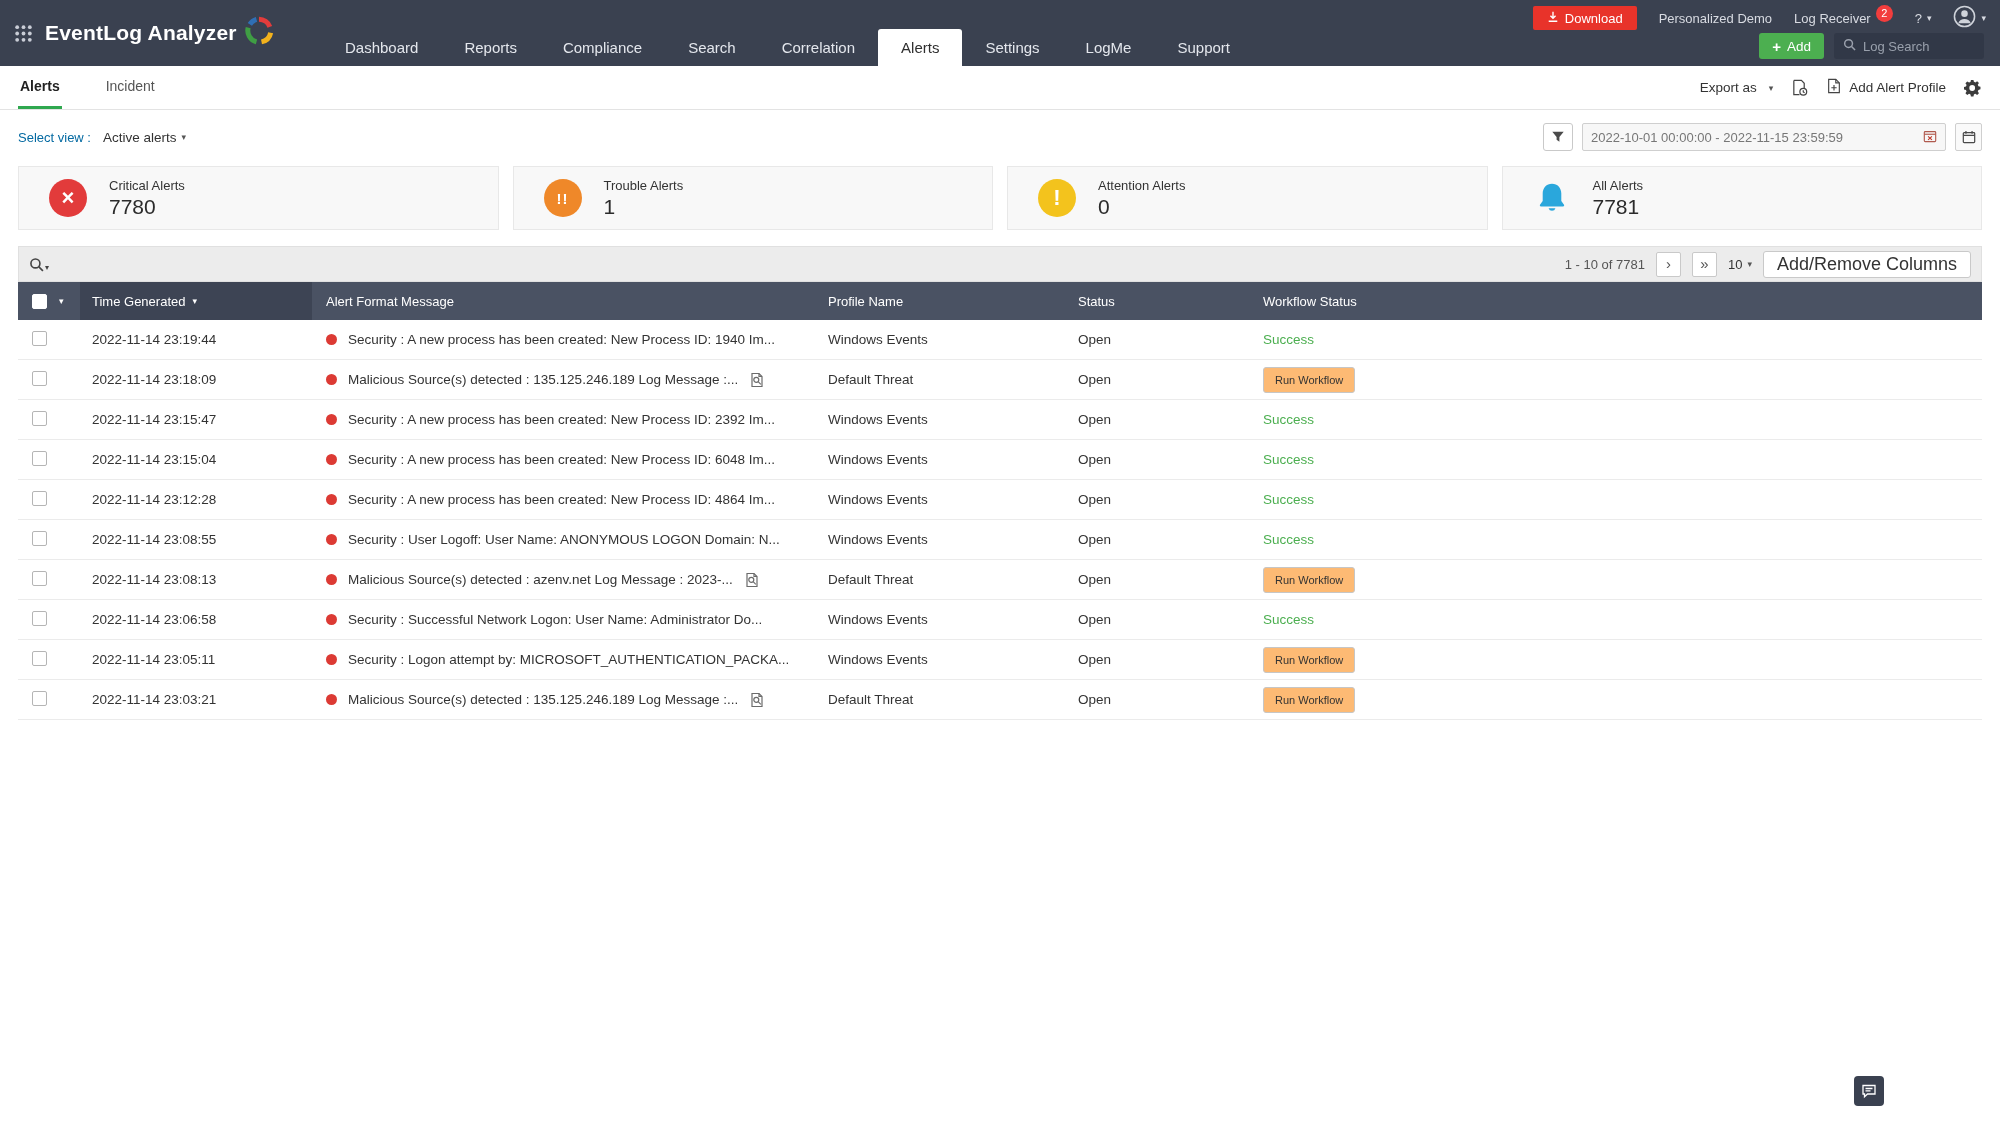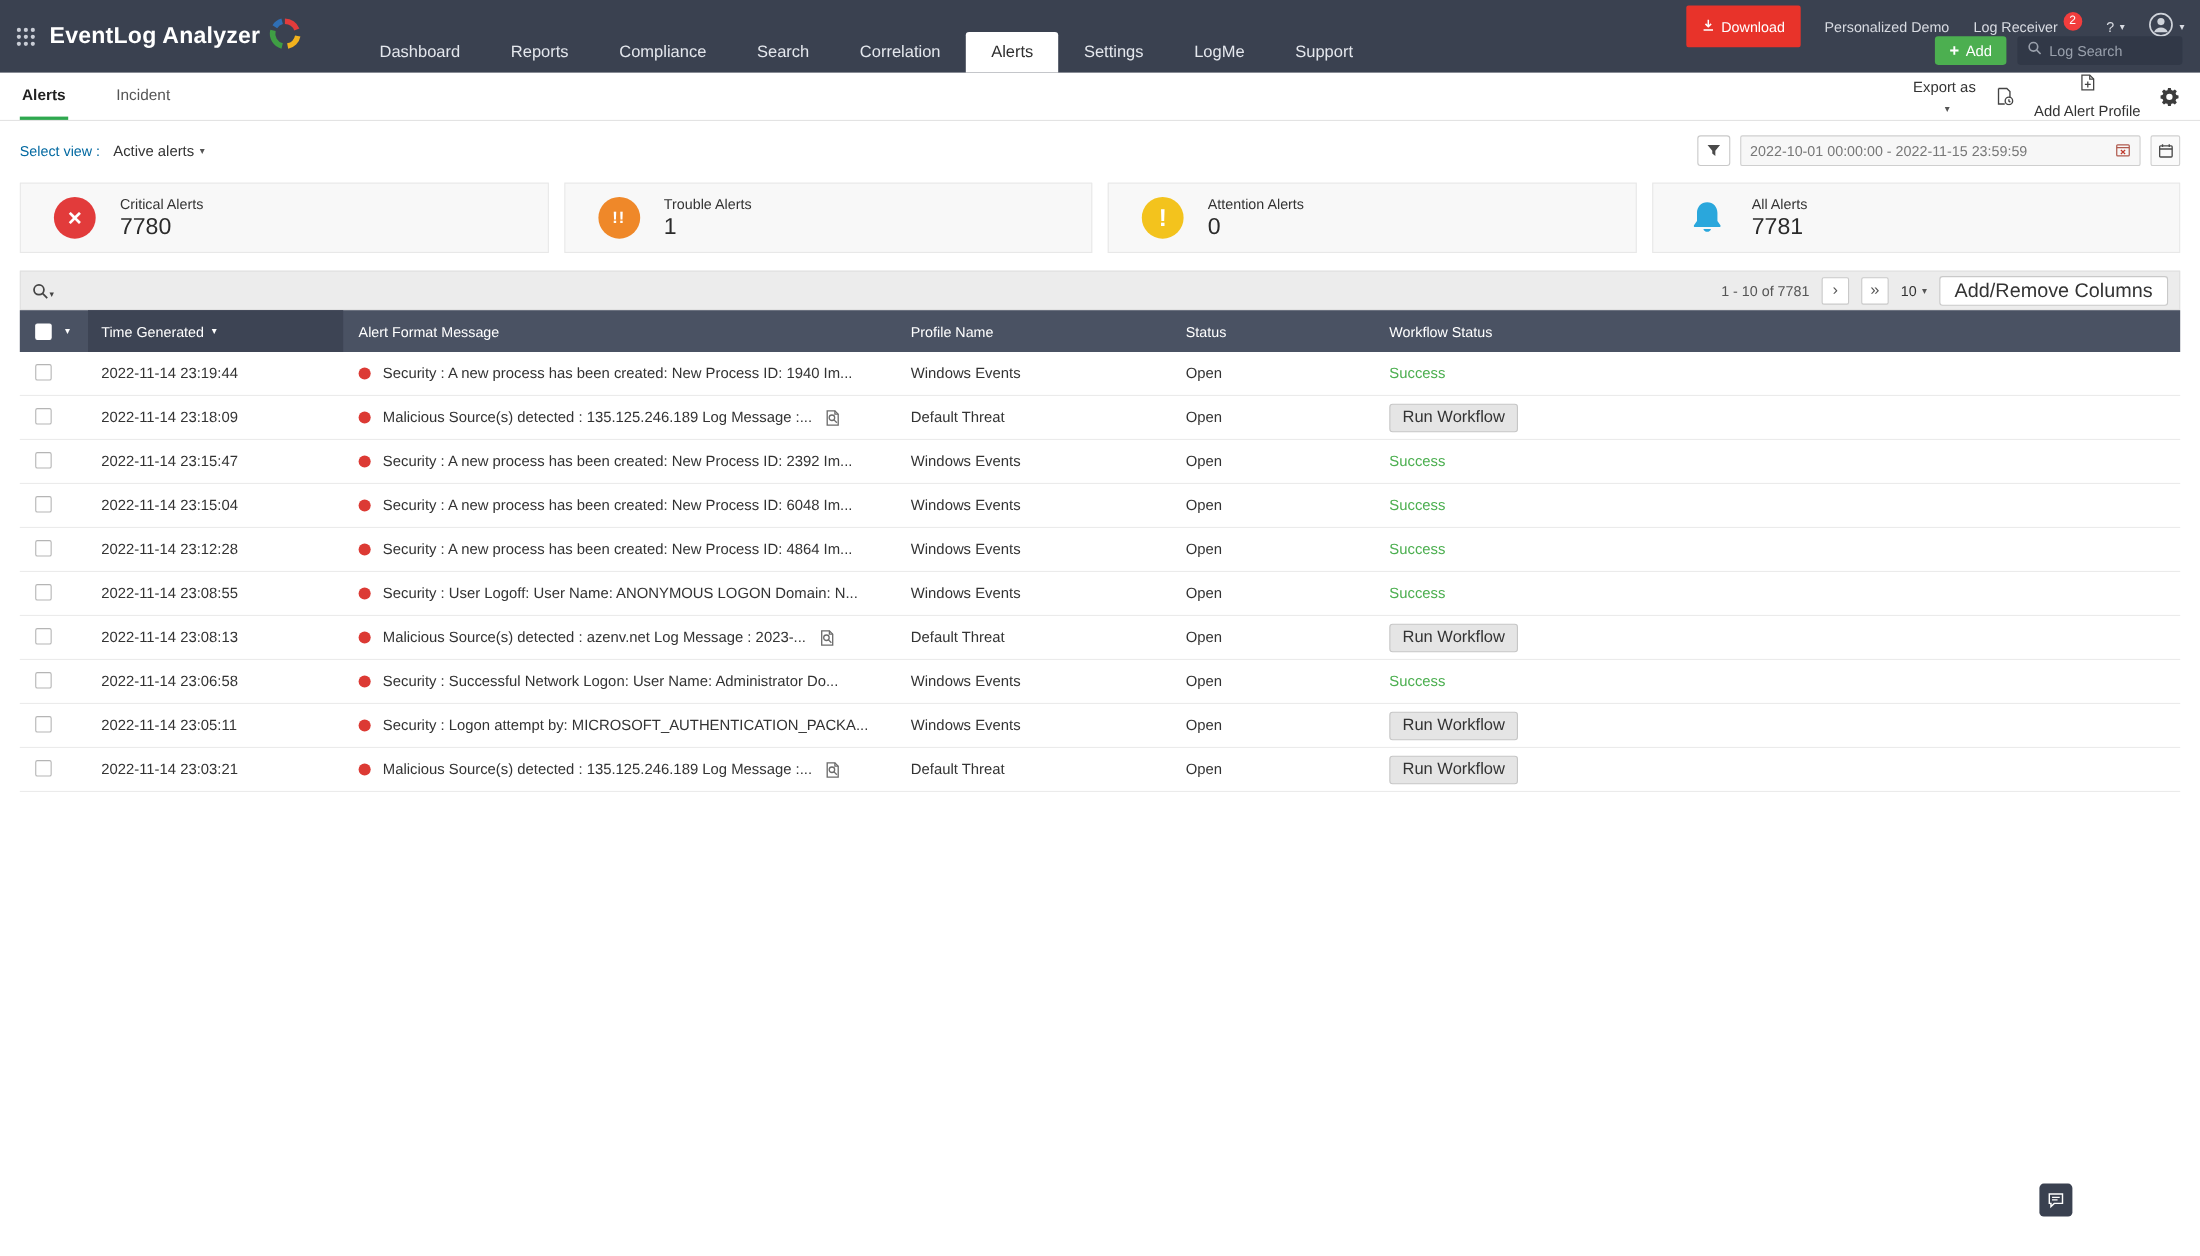--- a/index.html
+++ b/index.html
@@ -9,37 +9,37 @@
   
   .header { height:66px; background:#3a4150; position:relative; display:flex; align-items:center; }
   .apps { margin:0 12px 0 14px; display:flex; align-items:center; cursor:pointer; }
   .logo { display:flex; align-items:center; gap:7px; }
   .logo-text { color:#fff; font-size:21px; font-weight:700; letter-spacing:.2px; }
   .nav { position:absolute; left:322px; bottom:0; display:flex; height:37px; }
   .nav-item { color:#e4e7ed; font-size:15px; padding:0 23px; display:flex; align-items:center; cursor:pointer; white-space:nowrap; }
   .nav-item.active { background:#fff; color:#2f2f2f; border-radius:3px 3px 0 0; }
   .topbar { position:absolute; top:5px; right:14px; display:flex; align-items:center; gap:22px; color:#d8dbe2; font-size:13px; }
   .toplink { display:flex; align-items:center; cursor:pointer; }
-  .dl-btn { background:#e8332a; color:#fff; border:none; font-size:13px; height:38px; padding:4px 14px; border-radius:2px; display:flex; gap:6px; align-items:center; cursor:pointer; font-family:inherit; }
+  .dl-btn { background:#e8332a; color:#fff; border:none; font-size:13px; height:24px; padding:4px 14px; border-radius:2px; display:flex; gap:6px; align-items:center; cursor:pointer; font-family:inherit; }
   .badge { background:#f23d3d; color:#fff; font-size:11px; min-width:17px; height:17px; border-radius:9px; display:inline-flex; align-items:center; justify-content:center; margin-left:5px; padding:0 4px; position:relative; top:-5px; }
   .caret { font-size:9px; margin-left:5px; }
   .caret.dark { color:#555; }
   .hdr-actions { position:absolute; right:16px; bottom:7px; display:flex; gap:10px; align-items:center; }
   .add-btn { background:#4caf50; color:#fff; height:26px; padding:0 13px; border:none; border-radius:3px; font-size:13.5px; display:flex; align-items:center; gap:6px; cursor:pointer; font-family:inherit; }
   .add-btn .plus { font-size:15px; font-weight:700; }
   .logsearch { background:#313847; height:26px; width:150px; border-radius:3px; display:flex; align-items:center; padding:0 9px; gap:7px; }
   .logsearch input { background:transparent; border:none; outline:none; color:#cfd3da; font-size:13px; width:100%; font-family:inherit; }
   .logsearch input::placeholder { color:#99a0ac; }
 
   
   .subtabs { height:44px; border-bottom:1px solid #e3e3e3; display:flex; align-items:stretch; padding:0 18px; }
   .subtab { display:flex; align-items:center; font-size:14px; color:#555; margin-right:42px; border-bottom:3px solid transparent; padding:0 2px; cursor:pointer; }
   .subtab.active { color:#222; font-weight:700; border-bottom-color:#2fa84f; }
   .subtab-right { margin-left:auto; display:flex; align-items:center; gap:18px; color:#333; font-size:13.5px; }
-  .subtab-right .lbl-btn { display:flex; align-items:center; gap:7px; cursor:pointer;flex-direction:column; }
+  .subtab-right .lbl-btn { display:flex; align-items:center; gap:7px; cursor:pointer; }
   .sicon { display:flex; align-items:center; cursor:pointer; }
 
   
   .filterrow { height:54px; display:flex; align-items:center; padding:0 18px; }
   .sv-label { color:#0369a1; font-size:13px; margin-right:12px; }
   .sv-value { color:#333; font-size:13.5px; display:flex; align-items:center; cursor:pointer; }
   .fr-right { margin-left:auto; display:flex; align-items:flex-end; gap:9px; }
   .iconbtn { width:30px; height:28px; background:#fff; border:1px solid #c9c9c9; border-radius:3px; display:flex; align-items:center; justify-content:center; cursor:pointer; }
   .daterange { width:364px; height:28px; background:#f7f7f7; border:1px solid #cfcfcf; border-radius:2px; display:flex; align-items:center; padding:0 8px; color:#777; font-size:13px; cursor:pointer; }
   .daterange .txt { flex:1; white-space:nowrap; overflow:hidden; }
@@ -74,21 +74,21 @@
   .th .sort { font-size:9px; }
   .trow { height:40px; border-bottom:1px solid #ebebeb; font-size:13.5px; color:#333; background:#fff; }
   .c1 { padding-left:14px; }
   .c2 { padding-left:12px; }
   .c3 { display:flex; align-items:center; gap:11px; padding-left:14px; overflow:hidden; }
   .c4, .c5, .c6 { padding-left:6px; }
   .dot { width:11px; height:11px; border-radius:50%; background:#dc3a34; flex:none; }
   .msg { white-space:nowrap; }
   .logicon { flex:none; display:flex; cursor:pointer; }
   .success { color:#4caf50; }
-  .runwf { background:#e5e5e5; border:1px solid #c6c6c6; border-radius:3px; height:26px; padding:0 11px; font-size:15px; color:#333; cursor:pointer; font-family:inherit; }
+  .runwf { background:#fdba74; border:1px solid #c6c6c6; border-radius:3px; height:26px; padding:0 11px; font-size:11px; color:#333; cursor:pointer; font-family:inherit; }
   .cb { width:15px; height:15px; border:1px solid #b5b5b5; background:#fff; border-radius:2px; display:inline-block; cursor:pointer; }
   .thead .cb { border-color:#fff; }
 
   
   .chatbtn { position:absolute; right:116px; bottom:36px; width:30px; height:30px; background:#3a4150; border-radius:4px; display:flex; align-items:center; justify-content:center; cursor:pointer; }
 </style>
 </head>
 <body>
 
 <header class="header">

